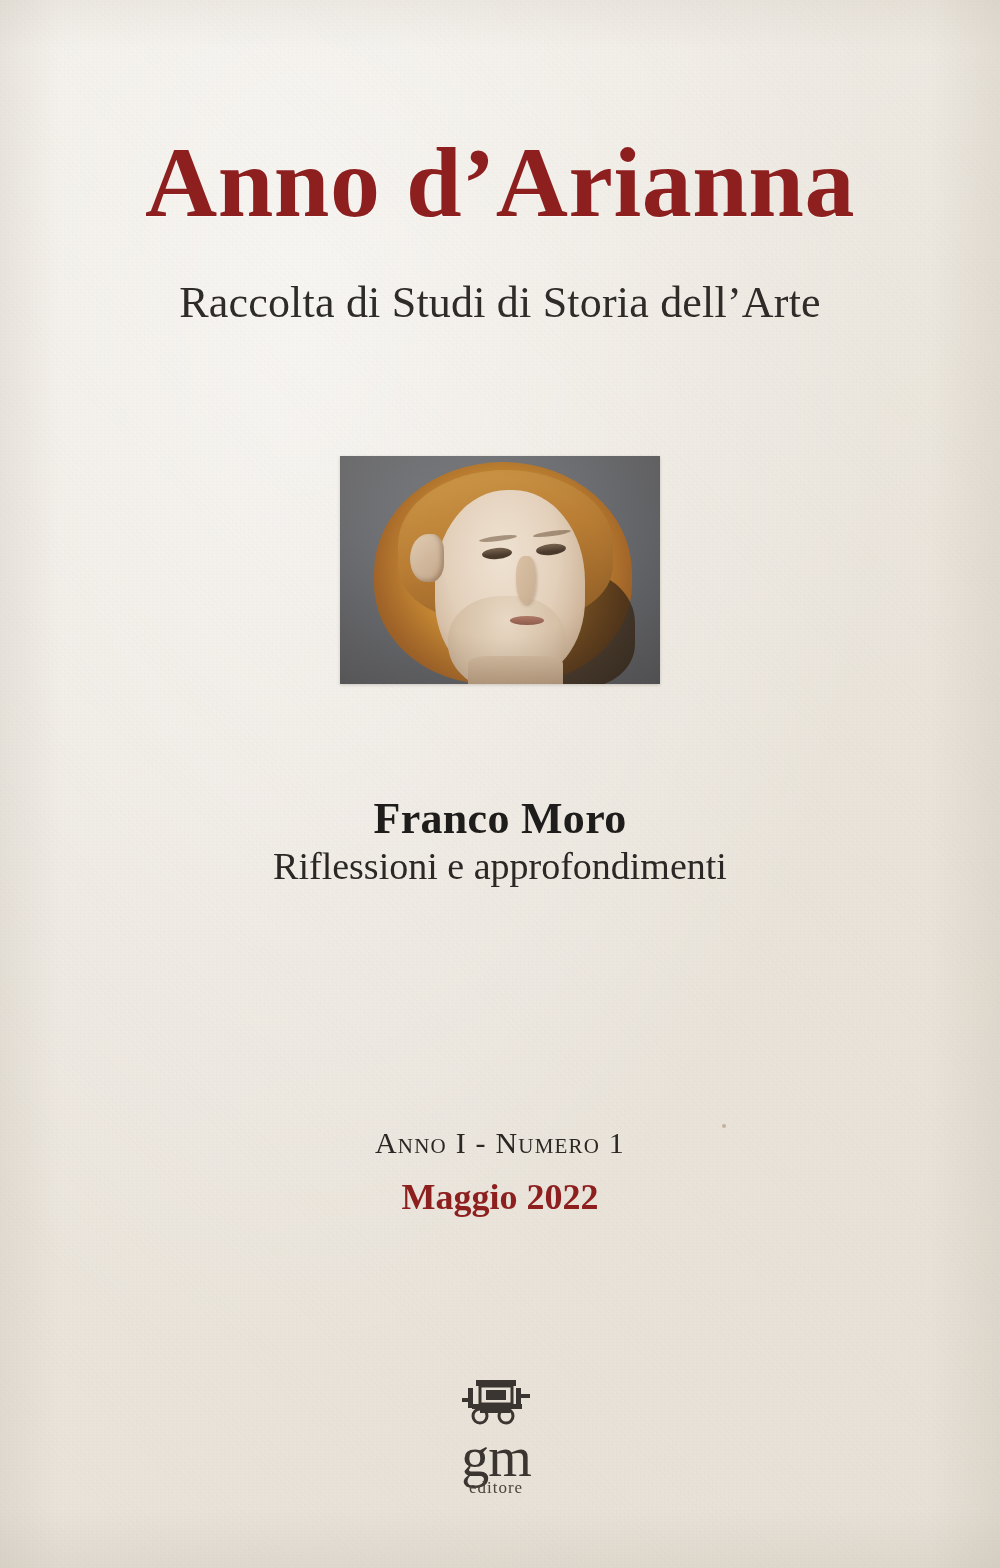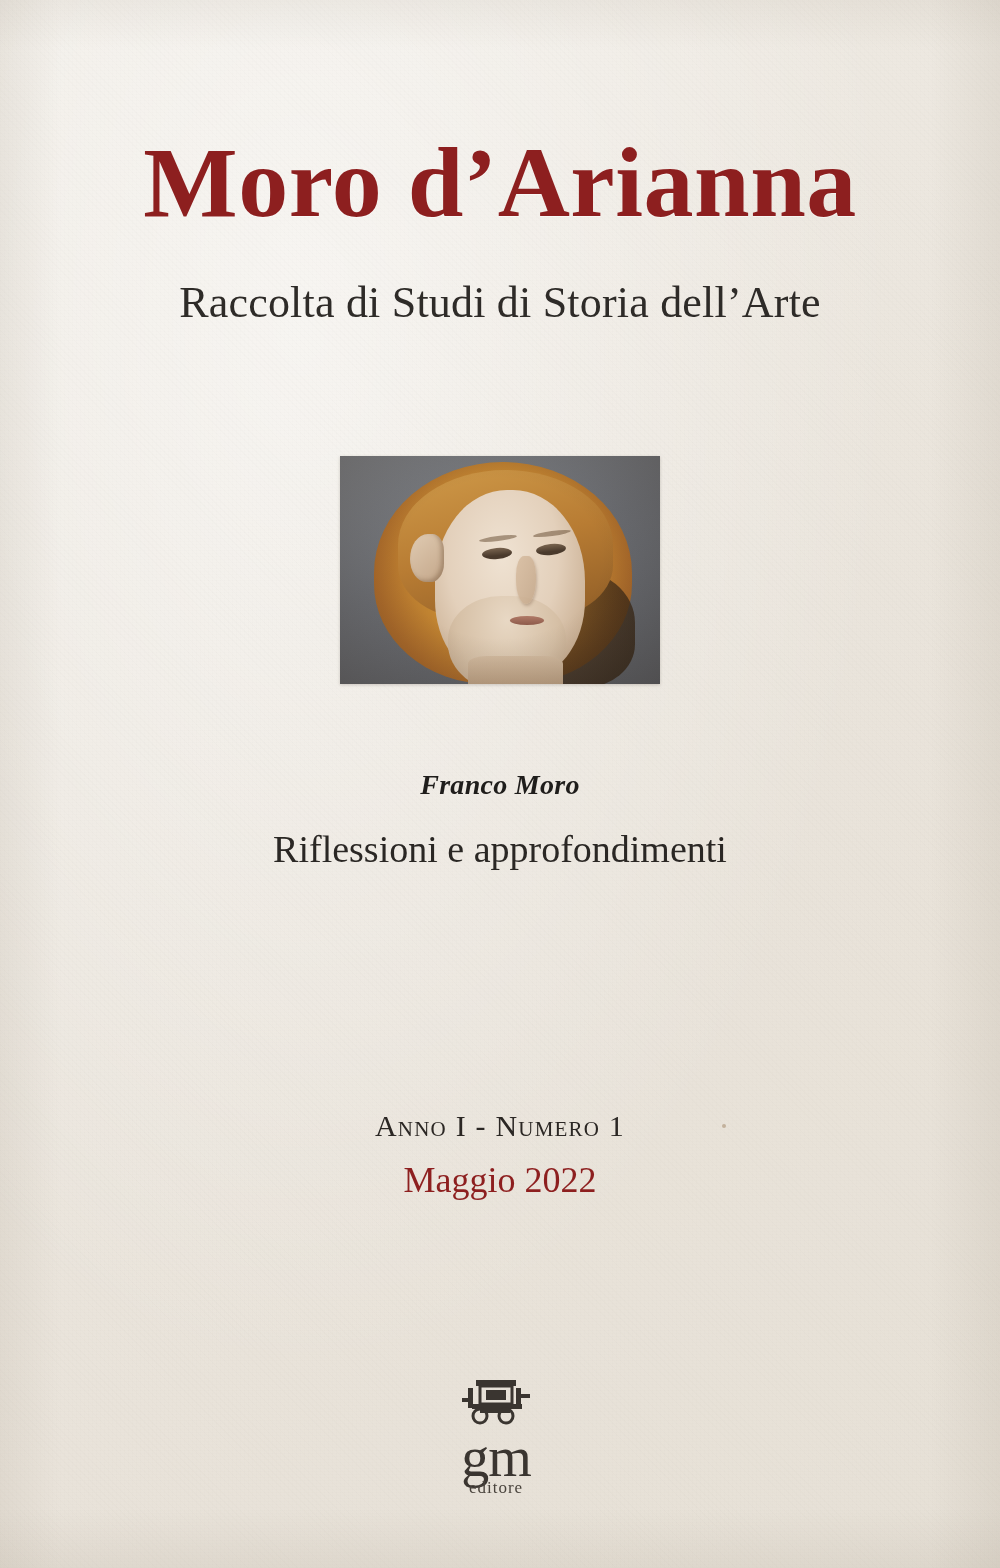--- a/index.html
+++ b/index.html
@@ -165,48 +165,47 @@
     width: 95px; height: 40px;
     background: linear-gradient(180deg, #d3bba0, #b99b7c);
     border-radius: 20% 20% 10% 10%;
   }
   .ci-shadow {
     position: absolute; inset: 0;
     background: radial-gradient(ellipse at 50% 45%, rgba(0,0,0,0) 45%, rgba(40,30,20,0.25) 100%);
   }
 
   .author {
-    margin-top: 85px;
-    font-size: 28px;
+    margin-top: 109px;
+    font-size: 44px;
     font-weight: 700;
     color: #1f1d1b;
     text-align: center;
     letter-spacing: 0.3px;
-    font-style: italic;
   }
   .work-subtitle {
-    margin-top: 26px;
     font-size: 38px;
     color: #2a2724;
   }
 
   .issue-line {
     margin-top: 238px;
     font-size: 30px;
     color: #2b2724;
     text-align: left;
     font-variant: small-caps;
     letter-spacing: 1.2px;
     font-family: Liberation Serif, serif;
   }
   .issue-date {
     margin-top: 16px;
     font-size: 36px;
     color: #8d1f1f;
     text-align: center;
+    font-weight: bold;
   }
 
   .publisher {
     position: absolute;
     left: 0; right: 8px;
     top: 1368px;
     display: flex;
     flex-direction: column;
     align-items: center;
   }
@@ -241,21 +240,21 @@
 </head>
 <body>
 
 <div class="page">
   <div class="grain"></div>
   <div class="edge-shade"></div>
   <div class="speck"></div>
 
   <div class="content">
 
-    <div class="journal-title">Moro d’Arianna</div>
+    <div class="journal-title">Anno d’Arianna</div>
 
     <div class="journal-subtitle">Raccolta di Studi di Storia dell’Arte</div>
 
     <div class="cover-image">
       <div class="ci-bg"></div>
       <div class="ci-halo"></div>
       <div class="ci-halo-dark"></div>
       <div class="ci-hair"></div>
       <div class="ci-face"></div>
       <div class="ci-jaw"></div>

